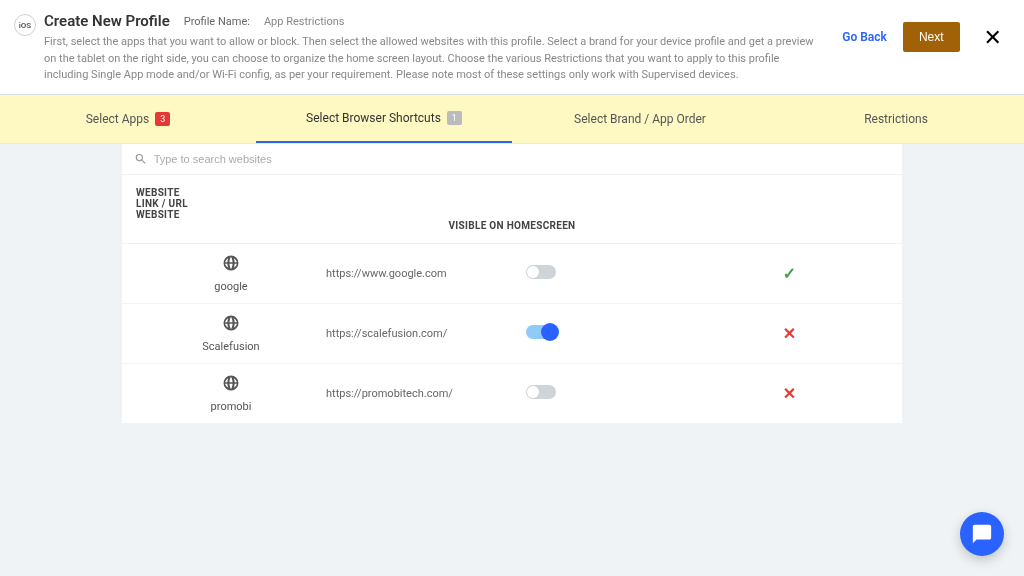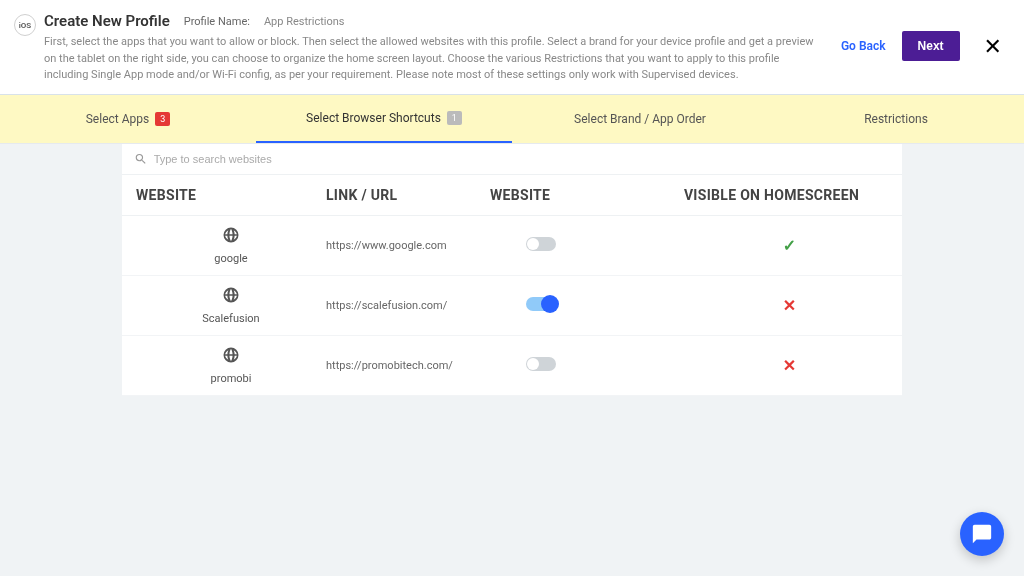--- a/index.html
+++ b/index.html
@@ -6,39 +6,39 @@
 body { font-family: -apple-system, BlinkMacSystemFont, "Segoe UI", Roboto, Arial, sans-serif; background: #fff; color: #333; font-size: 13px; }
 
 .header { display: flex; padding: 12px 22px 10px 14px; border-bottom: 1px solid #d8e2ea; align-items: flex-start; background: #fff; }
 .ios-badge { width: 22px; height: 22px; border-radius: 50%; border: 1px solid #d0d0d0; display: flex; align-items: center; justify-content: center; font-size: 8px; font-weight: 600; color: #555; margin-right: 8px; flex-shrink: 0; margin-top: 2px;}
 .header-body { flex: 1; }
 .title-row { display: flex; align-items: center; gap: 14px; margin-bottom: 4px; }
 .title { font-size: 15px; font-weight: 600; color: #333; }
 .profile-name-label { font-size: 11px; color: #666; }
 .profile-name-value { font-size: 11px; color: #888; }
 .description { font-size: 11px; color: #888; line-height: 1.5; max-width: 830px; }
-.header-actions { display: flex; align-items: center; gap: 16px; flex-shrink:0; margin-left: 20px; margin-top: 19px;}
+.header-actions { display: flex; align-items: center; gap: 16px; flex-shrink:0; margin-left: 20px; margin-top: 10px;}
 .go-back { color: #2962ff; font-weight: 600; font-size: 12px; cursor: pointer; }
-.next-btn { background: #4c1d95; color: #fff; border: none; padding: 8px 16px; font-size: 12px; font-weight: 700; border-radius: 2px; cursor: pointer; }
+.next-btn { background: #a16207; color: #fff; border: none; padding: 8px 16px; font-size: 12px; font-weight: 400; border-radius: 2px; cursor: pointer; }
 .close-x { font-size: 22px; color: #000; cursor: pointer; font-weight: 400; margin-left: 8px; }
 
 .tabs { display: flex; border-bottom: 1px solid #e6eaee; background: #fef9c3; }
 .tab { flex: 1; text-align: center; padding: 16px 0; font-size: 12px; color: #555; cursor: pointer; position: relative; display: flex; align-items: center; justify-content: center; gap: 6px;}
 .tab.active { border-bottom: 2px solid #2962ff; color: #333; }
 .tab-badge { background: #e53935; color: #fff; font-size: 9px; padding: 2px 5px; border-radius: 2px; }
 .tab-badge.grey { background: #bbb; }
 
 .content-area { background: #f0f3f5; min-height: 480px; padding: 0 0 30px 0; }
 .panel { width: 780px; margin: 0 auto; background: #fff; }
 .search-row { display: flex; align-items: center; padding: 8px 12px; border-bottom: 1px solid #eef1f3; }
 .search-row svg { width: 14px; height: 14px; fill: #999; margin-right: 6px;}
 .search-row input { border: none; outline: none; font-size: 11px; color: #888; width: 100%; }
 .search-row input::placeholder { color: #aaa; }
 
-.table-head { display: flex; padding: 12px 14px; border-bottom: 1px solid #eef1f3; font-size: 14px; font-weight: 700; color: #444; letter-spacing: 0.3px;}
+.table-head { display: flex; padding: 12px 14px; border-bottom: 1px solid #eef1f3; font-size: 10px; font-weight: 700; color: #444; letter-spacing: 0.3px; flex-direction: column;}
 .col-website { width: 190px; }
 .col-url { width: 164px; }
 .col-enabled { width: 165px; }
 .col-visible { flex: 1; text-align: center; }
 
 .table-row { display: flex; align-items: center; padding: 10px 14px; border-bottom: 1px solid #f2f4f6; font-size: 11px; color: #555;}
 .website-cell { width: 190px; display: flex; align-items: center; gap: 8px; flex-direction: column; }
 .globe { width: 18px; height: 18px; }
 .url-cell { width: 200px; color: #666; }
 .enabled-cell { width: 165px; }

